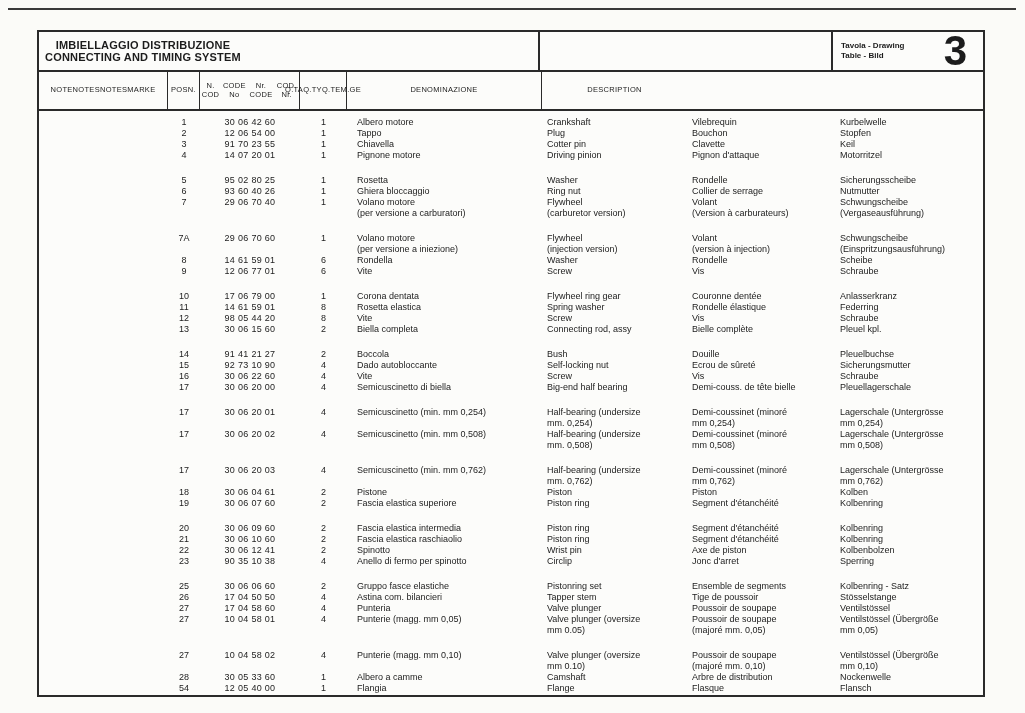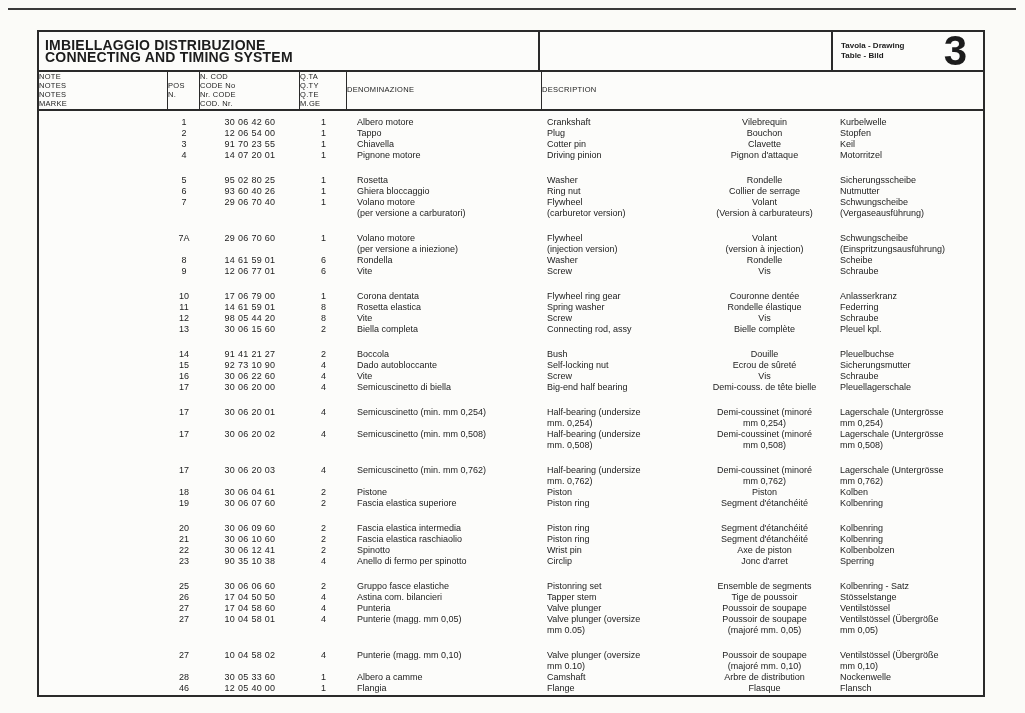--- a/index.html
+++ b/index.html
@@ -4,46 +4,46 @@
 <style>
   html,body{margin:0;padding:0;}
   body{background:#e9e9e6;font-family:"Liberation Sans",sans-serif;}
   .screen{position:relative;width:1025px;height:713px;background:#fbfbf8;overflow:hidden;color:#1c1c1c;}
   .page-top-rule{position:absolute;left:8px;top:8px;width:1008px;height:2px;background:#3a3a3a;}
   .frame{position:absolute;left:37px;top:30px;width:948px;height:667px;border:2px solid #2a2a2a;box-sizing:border-box;background:#fcfcfa;}
 
   
   .title-band{position:absolute;left:0;top:0;width:944px;height:40px;border-bottom:2px solid #2a2a2a;box-sizing:border-box;display:flex;}
   .title-cell{width:501px;border-right:2px solid #2a2a2a;box-sizing:border-box;display:flex;align-items:center;}
-  .title-block{font-weight:700;font-size:14px;line-height:12px;letter-spacing:.2px;white-space:nowrap;}
+  .title-block{font-weight:700;font-size:11px;line-height:12px;letter-spacing:.2px;white-space:nowrap;text-align:center;}
   .title-block.first{margin-left:6px;}
   .title-block.second{margin-left:58px;}
   .title-empty{width:293px;border-right:2px solid #2a2a2a;box-sizing:border-box;}
   .tavola-cell{flex:1;display:flex;align-items:center;gap:32px;}
   .tavola-labels{font-weight:700;font-size:8px;line-height:10px;margin-left:8px;white-space:nowrap;}
   .tavola-number{font-weight:700;font-size:42px;line-height:38px;margin-left:auto;margin-right:16px;}
 
   
   .cols{display:grid;grid-template-columns:129px 32px 100px 47px 195px 145px 150px 146px;}
   .head-band{position:absolute;left:0;top:38px;width:944px;height:41px;border-bottom:2px solid #2a2a2a;box-sizing:border-box;}
-  .head-band .hcell{border-right:1.5px solid #2a2a2a;box-sizing:border-box;height:39px;display:flex;flex-direction:column;align-items:flex-start;justify-content:center;font-size:7.5px;line-height:9px;letter-spacing:.3px;text-align:center;}
+  .head-band .hcell{border-right:1.5px solid #2a2a2a;box-sizing:border-box;height:39px;display:flex;flex-direction:row;align-items:center;justify-content:center;font-size:7.5px;line-height:9px;letter-spacing:.3px;text-align:center;}
   .head-band .hcell:last-child{border-right:none;}
 
   
   .tbody{position:absolute;left:0;top:79px;width:944px;height:584px;overflow:hidden;padding-top:6px;box-sizing:border-box;}
   .group{margin-bottom:14px;}
   .row{display:grid;grid-template-columns:129px 32px 100px 47px 195px 145px 150px 146px;align-items:start;}
   .cell{font-size:9px;line-height:11px;white-space:pre-line;}
   .c-note{}
   .c-pos{text-align:center;}
   .c-code{text-align:center;letter-spacing:.3px;}
   .c-qty{text-align:center;}
   .c-it{padding-left:10px;}
   .c-en{padding-left:5px;}
-  .c-fr{padding-left:5px;text-align:center;}
+  .c-fr{padding-left:5px;}
   .c-de{padding-left:3px;}
 </style>
 </head>
 <body>
 
 <div class="screen">
   <div class="page-top-rule"></div>
 
   <div class="frame">
 
@@ -459,21 +459,21 @@
             <div class="cell c-pos">28</div>
             <div class="cell c-code">30 05 33 60</div>
             <div class="cell c-qty">1</div>
             <div class="cell c-it">Albero a camme</div>
             <div class="cell c-en">Camshaft</div>
             <div class="cell c-fr">Arbre de distribution</div>
             <div class="cell c-de">Nockenwelle</div>
           </div>
           <div class="row">
             <div class="cell c-note"></div>
-            <div class="cell c-pos">46</div>
+            <div class="cell c-pos">54</div>
             <div class="cell c-code">12 05 40 00</div>
             <div class="cell c-qty">1</div>
             <div class="cell c-it">Flangia</div>
             <div class="cell c-en">Flange</div>
             <div class="cell c-fr">Flasque</div>
             <div class="cell c-de">Flansch</div>
           </div>
         </div>
       </div>
 

